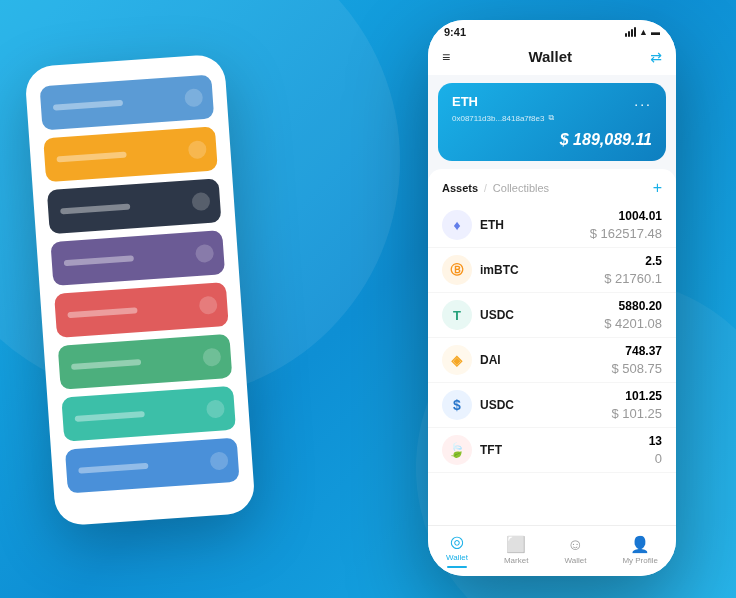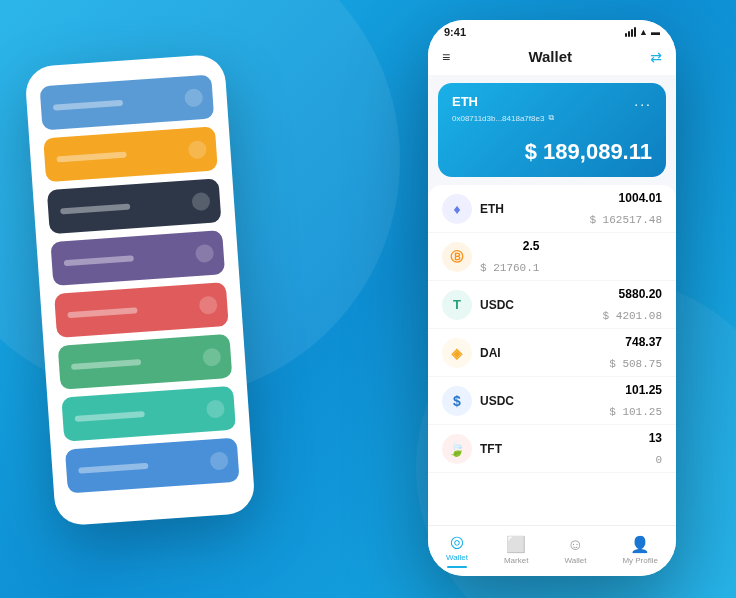--- a/index.html
+++ b/index.html
@@ -149,26 +149,26 @@
       display: flex;
       justify-content: space-between;
       align-items: center;
       margin-bottom: 4px;
     }
     .eth-label { font-size: 13px; font-weight: 700; }
     .eth-dots { font-size: 14px; letter-spacing: 2px; }
     .eth-address {
       font-size: 8px;
       opacity: 0.8;
-      margin-bottom: 16px;
+      margin-bottom: 8px;
       display: flex;
       align-items: center;
       gap: 4px;
     }
-    .eth-balance { font-size: 22px; font-weight: 700; text-align: right; }
+    .eth-balance { font-size: 16px; font-weight: 700; text-align: right; font-style: italic; }
 
     
     .assets-section {
       flex: 1;
       background: white;
       border-radius: 14px 14px 0 0;
       overflow: hidden;
       display: flex;
       flex-direction: column;
     }
@@ -203,21 +203,21 @@
       display: flex;
       align-items: center;
       justify-content: center;
       font-size: 14px;
       margin-right: 8px;
       flex-shrink: 0;
     }
     .asset-name { font-size: 12px; font-weight: 600; color: #1a1a1a; flex: 1; }
     .asset-values { text-align: right; }
     .asset-amount { font-size: 12px; font-weight: 600; color: #000000; }
-    .asset-usd { font-size: 11px; color: #999; margin-top: 9px; font-family: Liberation Mono, monospace; }
+    .asset-usd { font-size: 13px; color: #999; margin-top: 3px; }
 
     
     .bottom-nav {
       background: white;
       display: flex;
       justify-content: space-around;
       align-items: center;
       padding: 6px 0 8px;
       border-top: 1px solid #eee;
     }
@@ -303,34 +303,43 @@
       <span class="eth-dots">...</span>
     </div>
     <div class="eth-address">
       <span>0x08711d3b...8418a7f8e3</span>
       <span>⧉</span>
     </div>
     <div class="eth-balance">$ 189,089.11</div>
   </div>
 
   <div class="assets-section">
+    <div class="assets-header">
+      <div class="assets-tabs">
+        <span class="assets-tab-active">Assets</span>
+        <span class="assets-tab-separator">/</span>
+        <span class="assets-tab-inactive">Collectibles</span>
+      </div>
+      <span class="assets-add">+</span>
+    </div>
 
     <div class="asset-list">
 
       <div class="asset-item">
         <div class="asset-icon" style="background:#eef0ff; color:#627eea">♦</div>
         <span class="asset-name">ETH</span>
         <div class="asset-values">
           <div class="asset-amount">1004.01</div>
           <div class="asset-usd">$ 162517.48</div>
         </div>
       </div>
 
       <div class="asset-item">
         <div class="asset-icon" style="background:#fff5e6; color:#f7931a; font-weight:700; font-size:13px;">Ⓑ</div>
+        <span class="asset-name">imBTC</span>
         <div class="asset-values">
           <div class="asset-amount">2.5</div>
           <div class="asset-usd">$ 21760.1</div>
         </div>
       </div>
 
       <div class="asset-item">
         <div class="asset-icon" style="background:#e8f8f4; color:#26a17b; font-weight:700; font-size:13px;">T</div>
         <span class="asset-name">USDC</span>
         <div class="asset-values">

